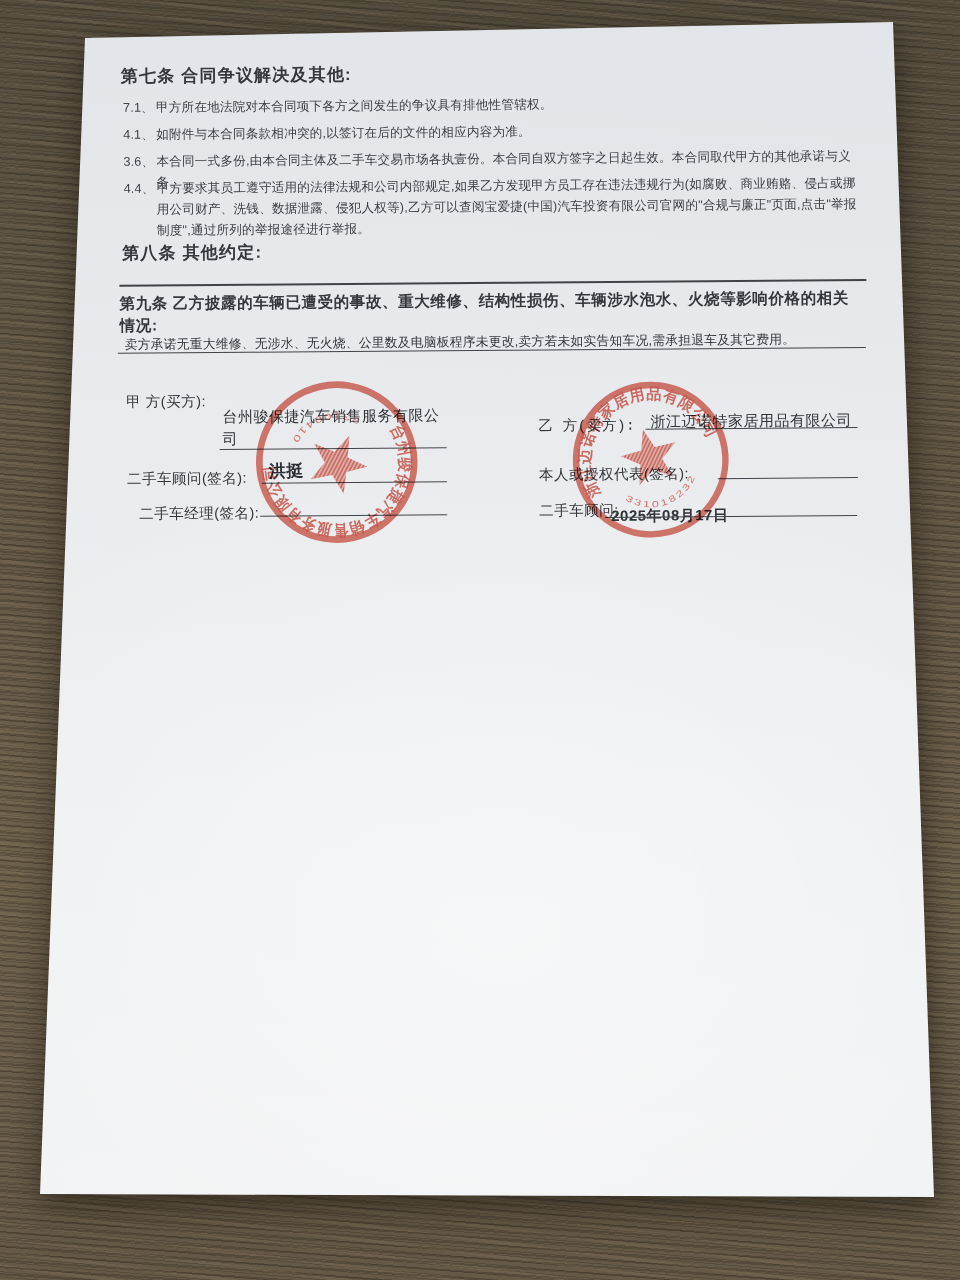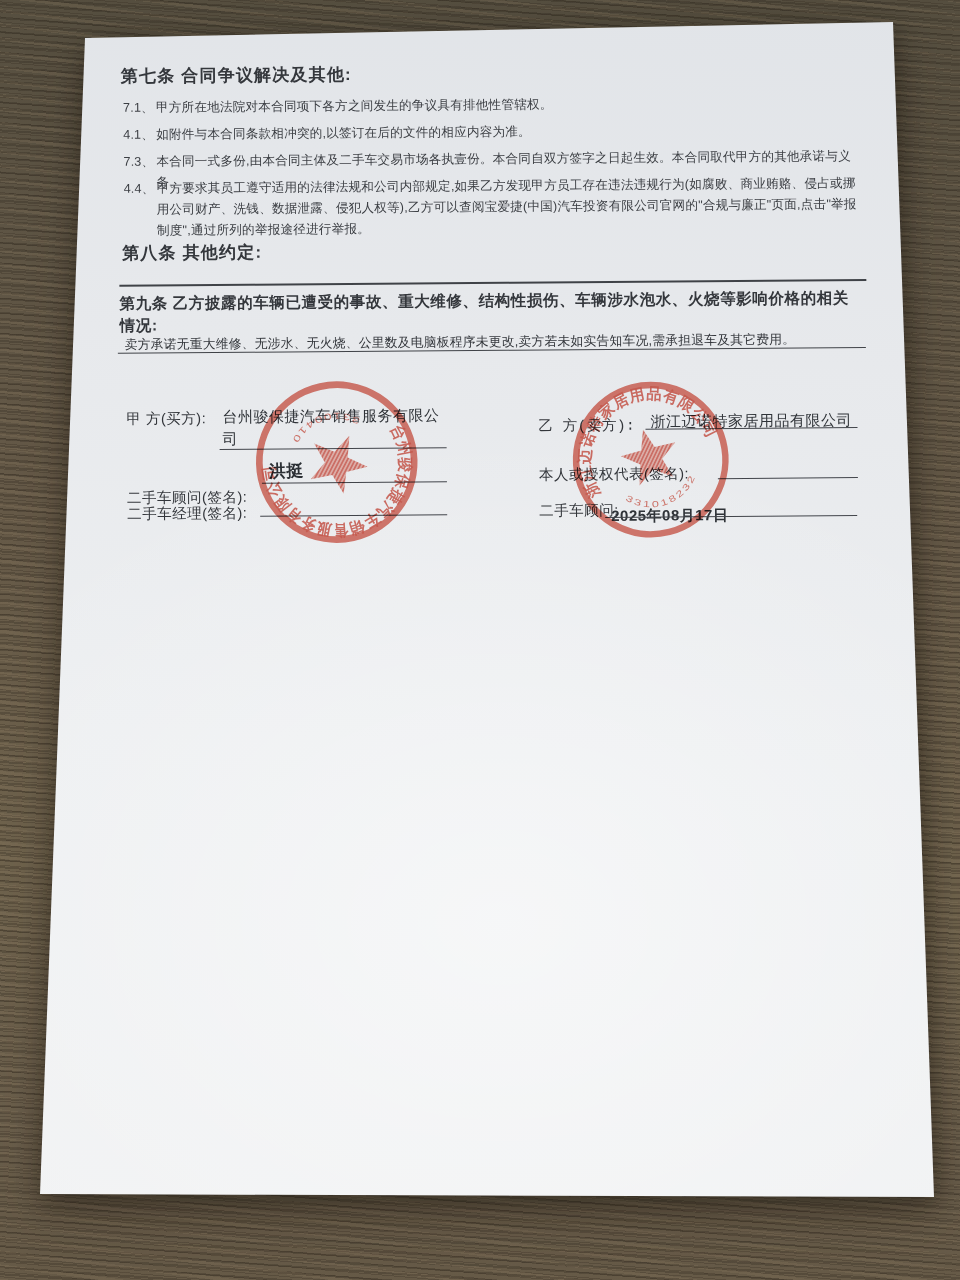--- a/index.html
+++ b/index.html
@@ -45,27 +45,27 @@
   .c73{left:127px;top:149px;}
   .c74{left:127px;top:176px;}
   .rule{position:absolute;border-bottom:2px solid #3f4247;}
   .r8{left:122px;top:268px;width:747px;height:14px;}
   .note{position:absolute;left:127px;top:334px;font-size:12.8px;letter-spacing:0.2px;white-space:nowrap;color:#33363b;}
   .r9{left:120px;top:336px;width:748px;height:14px;border-bottom-width:1.8px;}
   
   .lbl{position:absolute;font-size:14.5px;letter-spacing:0.5px;color:#33363b;white-space:nowrap;}
   .val{position:absolute;font-size:15px;color:#2f3338;letter-spacing:0.5px;}
   .sline{position:absolute;border-bottom:1.7px solid #41444a;}
-  .pA-lbl{left:128px;top:407px;}
+  .pA-lbl{left:128px;top:390px;}
   .pA-val{left:224px;top:404px;width:228px;line-height:22px;word-break:break-all;}
   .pA-line{left:221px;top:445px;width:227px;height:2px;}
-  .advA-lbl{left:128px;top:467px;margin-top:19px;}
+  .advA-lbl{left:128px;top:467px;}
   .advA-val{left:270px;top:458px;font-size:17px;font-weight:600;color:#2c3035;transform:rotate(-1.5deg);}
   .advA-line{left:263px;top:479px;width:185px;height:2px;}
-  .mgrA-lbl{left:128px;top:502px;}
+  .mgrA-lbl{left:140px;top:502px;}
   .mgrA-line{left:261px;top:512px;width:187px;height:2px;}
   .pB-lbl{left:540px;top:417px;font-family:Liberation Mono, monospace;}
   .pB-val{left:652px;top:414px;white-space:nowrap;}
   .pB-line{left:647px;top:428px;width:212px;height:2px;}
   .repB-lbl{left:540px;top:466px;}
   .repB-line{left:719px;top:478px;width:140px;height:2px;}
   .dateB-lbl{left:540px;top:502px;}
   .dateB-val{left:612px;top:508px;font-weight:600;white-space:nowrap;}
   .dateB-line{left:606px;top:516px;width:252px;height:2px;}
   
@@ -91,21 +91,21 @@
 
         <div class="clause c71">
           <span class="num">7.1、</span>
           <span class="txt">甲方所在地法院对本合同项下各方之间发生的争议具有排他性管辖权。</span>
         </div>
         <div class="clause c72">
           <span class="num">4.1、</span>
           <span class="txt">如附件与本合同条款相冲突的,以签订在后的文件的相应内容为准。</span>
         </div>
         <div class="clause c73">
-          <span class="num">7.3、</span>
+          <span class="num">3.6、</span>
           <span class="txt">本合同一式多份,由本合同主体及二手车交易市场各执壹份。本合同自双方签字之日起生效。本合同取代甲方的其他承诺与义务。</span>
         </div>
         <div class="clause c74">
           <span class="num">4.4、</span>
           <span class="txt">甲方要求其员工遵守适用的法律法规和公司内部规定,如果乙方发现甲方员工存在违法违规行为(如腐败、商业贿赂、侵占或挪用公司财产、洗钱、数据泄露、侵犯人权等),乙方可以查阅宝爱捷(中国)汽车投资有限公司官网的"合规与廉正"页面,点击"举报制度",通过所列的举报途径进行举报。</span>
         </div>
 
         <div class="heading h8">第八条 其他约定:</div>
         <div class="rule r8"></div>
 

